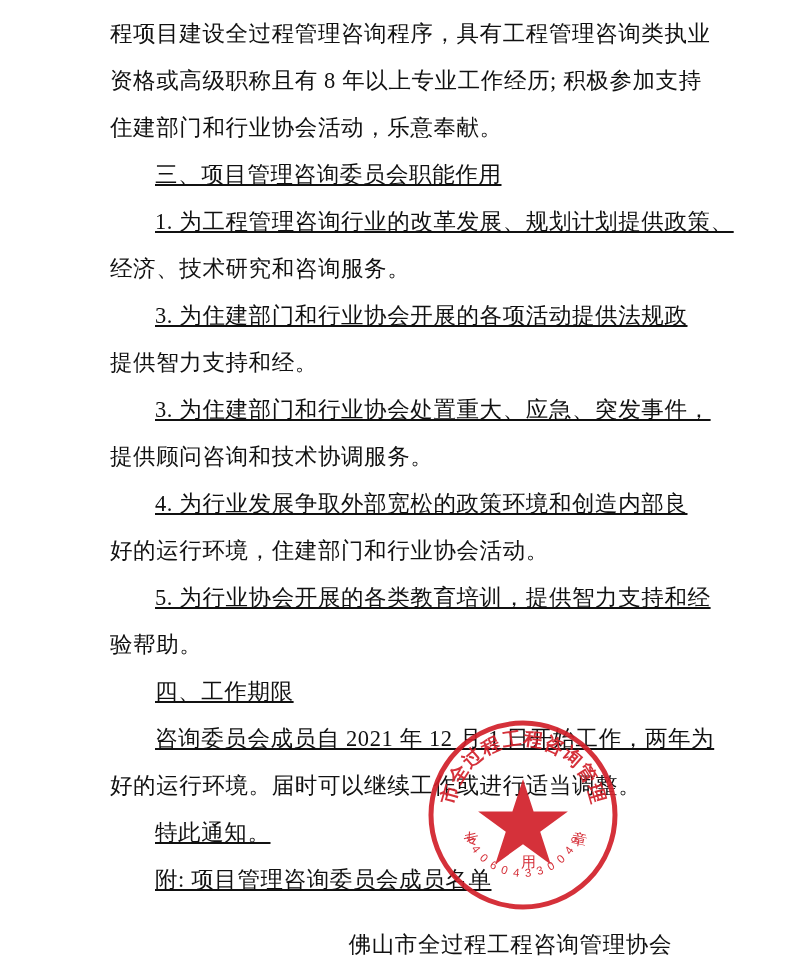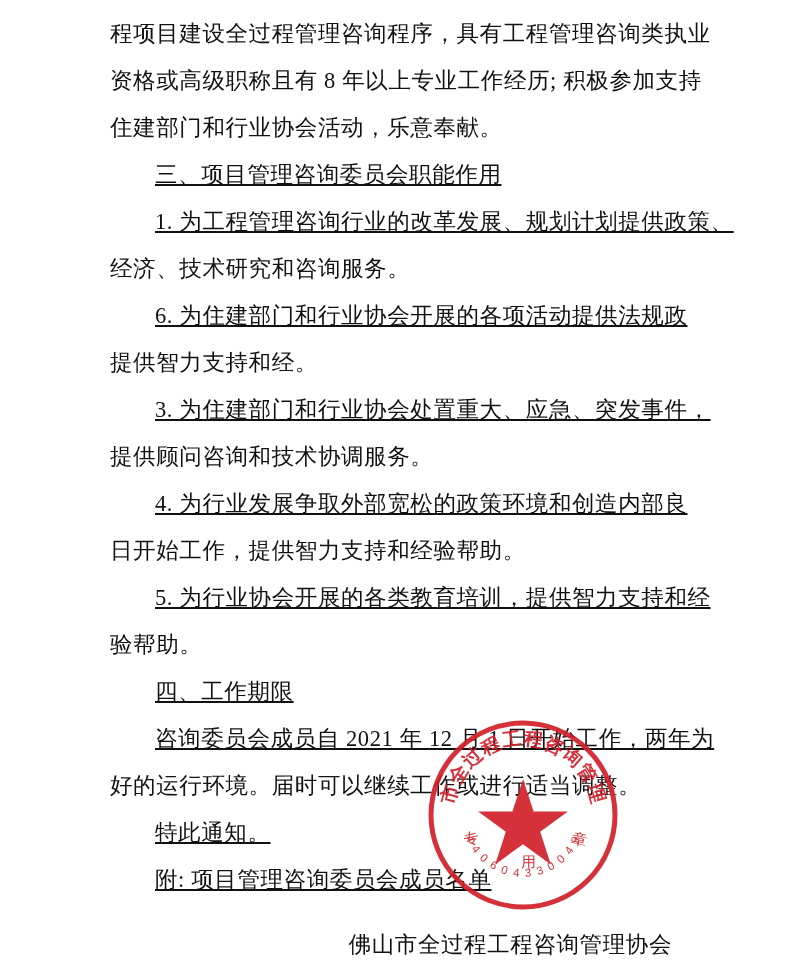--- a/index.html
+++ b/index.html
@@ -88,28 +88,28 @@
 
   <p class="para">程项目建设全过程管理咨询程序，具有工程管理咨询类执业</p>
   <p class="para">资格或高级职称且有 8 年以上专业工作经历; 积极参加支持</p>
   <p class="para">住建部门和行业协会活动，乐意奉献。</p>
 
   <p class="para indent">三、项目管理咨询委员会职能作用</p>
 
   <p class="para indent">1. 为工程管理咨询行业的改革发展、规划计划提供政策、</p>
   <p class="para">经济、技术研究和咨询服务。</p>
 
-  <p class="para indent">6. 为住建部门和行业协会开展的各项活动提供法规政</p>
+  <p class="para indent">3. 为住建部门和行业协会开展的各项活动提供法规政</p>
   <p class="para">提供智力支持和经。</p>
 
   <p class="para indent">3. 为住建部门和行业协会处置重大、应急、突发事件，</p>
   <p class="para">提供顾问咨询和技术协调服务。</p>
 
   <p class="para indent">4. 为行业发展争取外部宽松的政策环境和创造内部良</p>
-  <p class="para">日开始工作，提供智力支持和经验帮助。</p>
+  <p class="para">好的运行环境，住建部门和行业协会活动。</p>
 
   <p class="para indent">5. 为行业协会开展的各类教育培训，提供智力支持和经</p>
   <p class="para">验帮助。</p>
 
   <p class="para indent">四、工作期限</p>
 
   <p class="para indent">咨询委员会成员自 2021 年 12 月 1 日开始工作，两年为</p>
   <p class="para">好的运行环境。届时可以继续工作或进行适当调整。</p>
 
   <p class="para indent">特此通知。</p>

